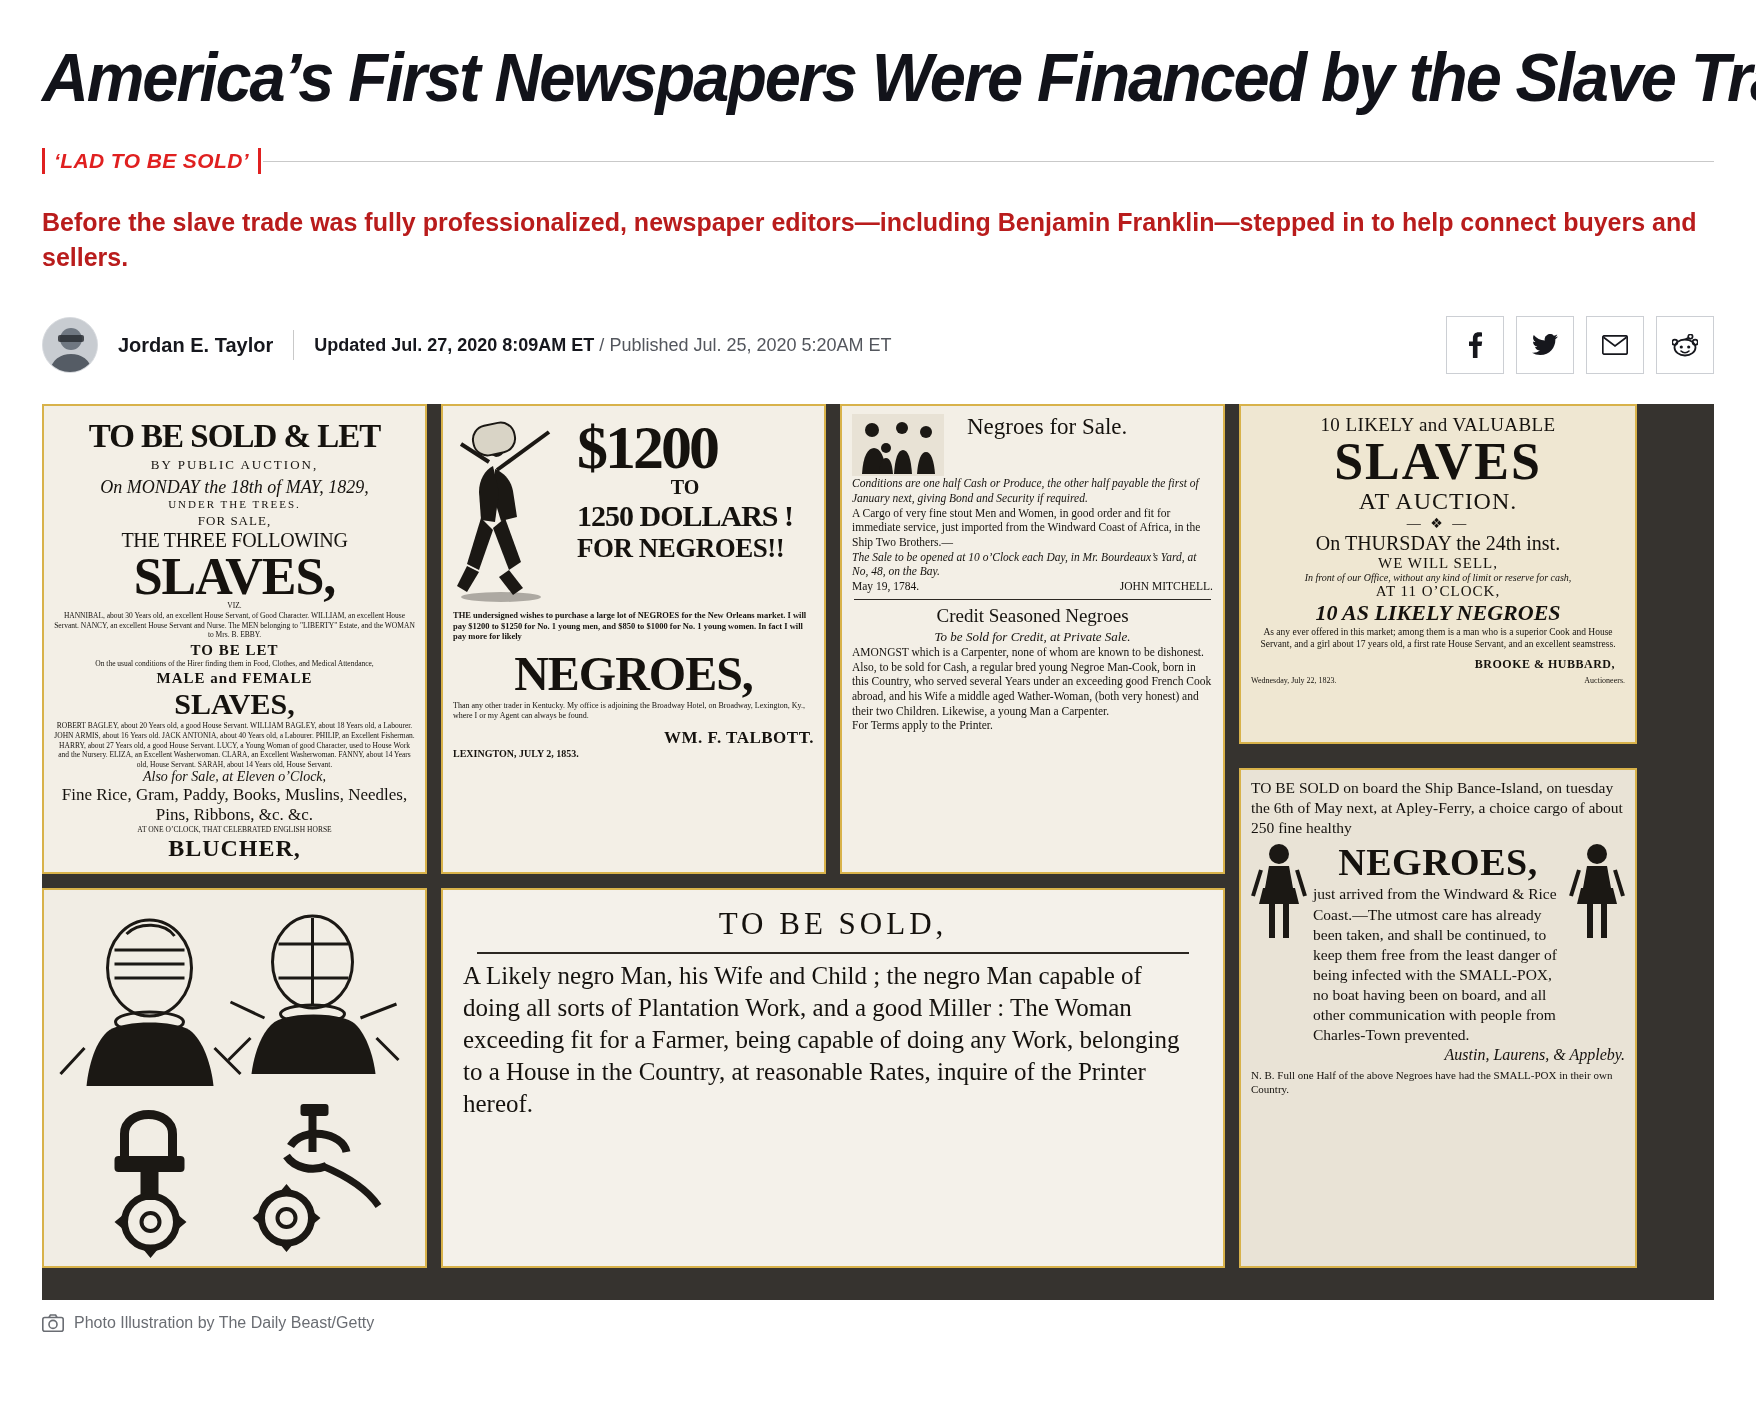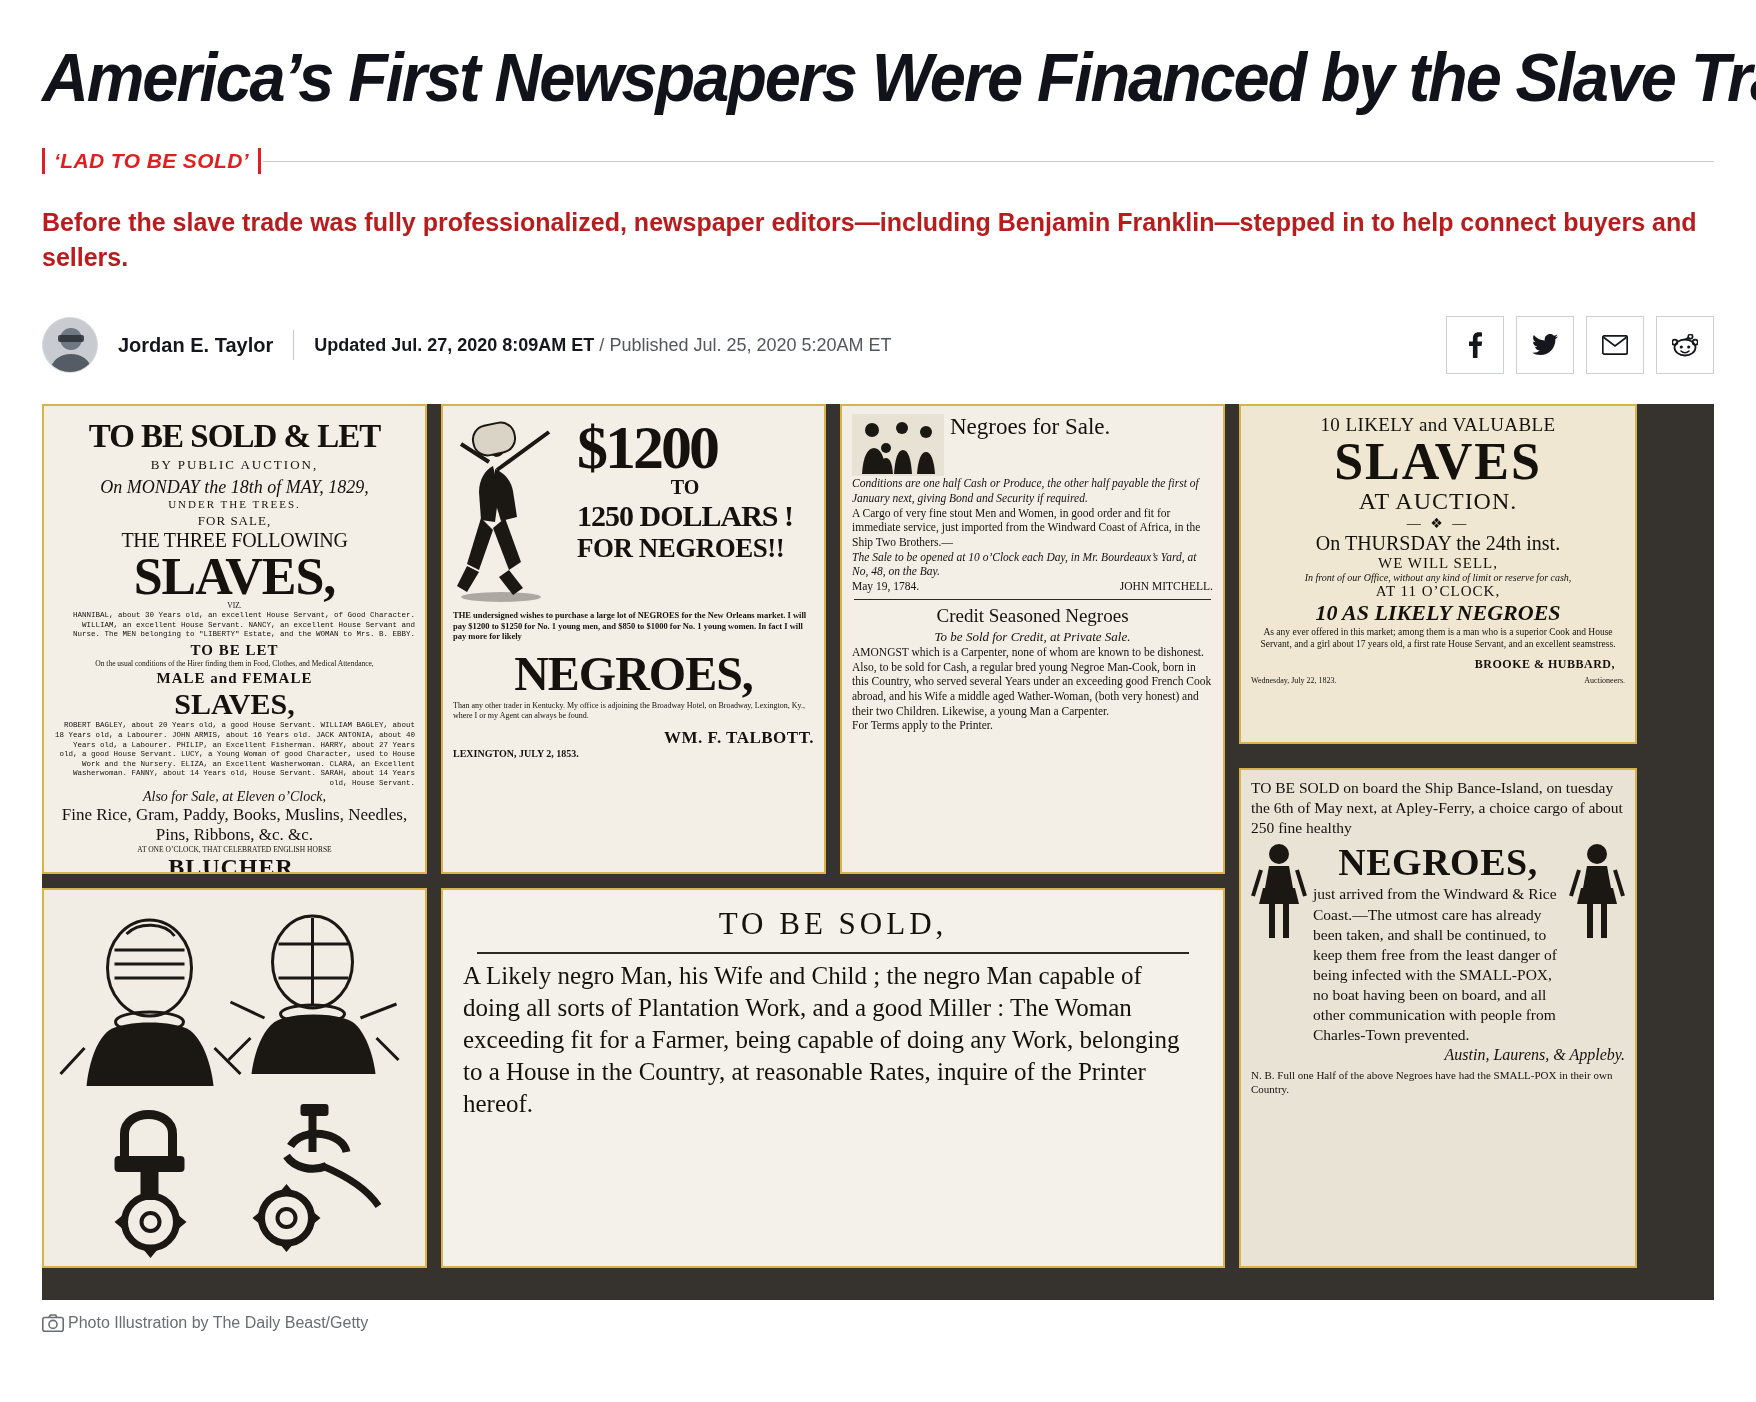--- a/index.html
+++ b/index.html
@@ -167,21 +167,21 @@
     height: 500px;
   }
   .c1 .l1 { font-size: 33px; font-weight: 700; text-align:center; letter-spacing:-1px; margin-top:4px;}
   .c1 .l2 { font-size: 13px; text-align:center; letter-spacing:2px; margin-top:2px;}
   .c1 .l3 { font-size: 18px; text-align:center; font-style:italic; margin-top:4px;}
   .c1 .l4 { font-size: 11px; text-align:center; letter-spacing:2px; }
   .c1 .l5 { font-size: 13px; text-align:center; letter-spacing:1px; margin-top:3px;}
   .c1 .l6 { font-size: 20px; text-align:center; letter-spacing:-0.3px;}
   .c1 .slaves { font-size: 52px; font-weight:700; text-align:center; letter-spacing:-1px; line-height:0.95;}
   .c1 .tiny { font-size: 7.5px; line-height:1.28; text-align:center; }
-  .c1 .tiny.left { text-align:right;font-family:Liberation Mono, monospace; }
+  .c1 .tiny.left { text-align:center; }
   .c1 .mid { font-size: 15px; text-align:center; font-weight:700; letter-spacing:1px; margin-top:2px;}
   .c1 .slaves2 { font-size: 30px; font-weight:700; text-align:center; letter-spacing:0px;}
   .c1 .also { font-size:14px; text-align:center; font-style:italic;}
   .c1 .fine { font-size:17px; text-align:center; }
   .c1 .blucher { font-size: 24px; text-align:center; font-weight:700; letter-spacing:1px;}
 
   
   .c2 .price { font-size: 62px; font-weight: 800; letter-spacing: -3px; line-height: 0.9; }
   .c2 .to { font-size: 20px; font-weight: 700; }
   .c2 .price2 { font-size: 30px; font-weight: 800; letter-spacing:-1px; }
@@ -226,21 +226,21 @@
   .c7 { background: #e9e3d6; }
   .c7 .p { font-size: 15.5px; line-height: 1.3; }
   .c7 .neg { font-size: 38px; font-weight:700; letter-spacing:0.5px; }
   .c7 .nb { font-size: 11px; line-height:1.3; }
   .c7 .sig { font-size: 16px; font-style:italic; text-align:right; }
 
   
   .caption-row {
     display: flex;
     align-items: flex-end;
-    gap: 4px;
+    gap: 10px;
     margin-top: 14px;
     color: #6a6d73;
     font-size: 16px;
   }
   .caption-row svg { display:block; flex: 0 0 auto; }
 </style>
 </head>
 <body>
 
 <div class="page">
@@ -359,21 +359,21 @@
         <div class="body" style="margin-top:6px;">THE undersigned wishes to purchase a large lot of NEGROES for the New Orleans market. I will pay $1200 to $1250 for No. 1 young men, and $850 to $1000 for No. 1 young women. In fact I will pay more for likely</div>
         <div class="negroes" style="margin-top:4px;">NEGROES,</div>
         <div class="small">Than any other trader in Kentucky. My office is adjoining the Broadway Hotel, on Broadway, Lexington, Ky., where I or my Agent can always be found.</div>
         <div class="sig" style="margin-top:6px;">WM. F. TALBOTT.</div>
         <div class="loc">LEXINGTON, JULY 2, 1853.</div>
       </div>
     </div>
 
     <div class="clip c3">
       <div class="inner">
-        <div style="display:flex;">
+        <div style="display:flex;gap:17px;">
           <svg width="92" height="62" viewBox="0 0 92 62" aria-hidden="true" style="margin-right:6px;">
             <rect width="92" height="62" fill="#e8e2d5"></rect>
             <circle cx="20" cy="16" r="7" fill="#1b1814"></circle>
             <path d="M10 60c1-18 6-26 12-26s11 8 12 26z" fill="#1b1814"></path>
             <circle cx="50" cy="14" r="6" fill="#1b1814"></circle>
             <path d="M42 60c1-16 4-24 9-24s8 8 9 24z" fill="#1b1814"></path>
             <circle cx="74" cy="18" r="6" fill="#1b1814"></circle>
             <path d="M65 60c1-14 4-22 9-22s8 8 9 22z" fill="#1b1814"></path>
             <circle cx="34" cy="34" r="5" fill="#1b1814"></circle>
             <path d="M27 60c1-11 3-16 7-16s6 5 7 16z" fill="#1b1814"></path>

